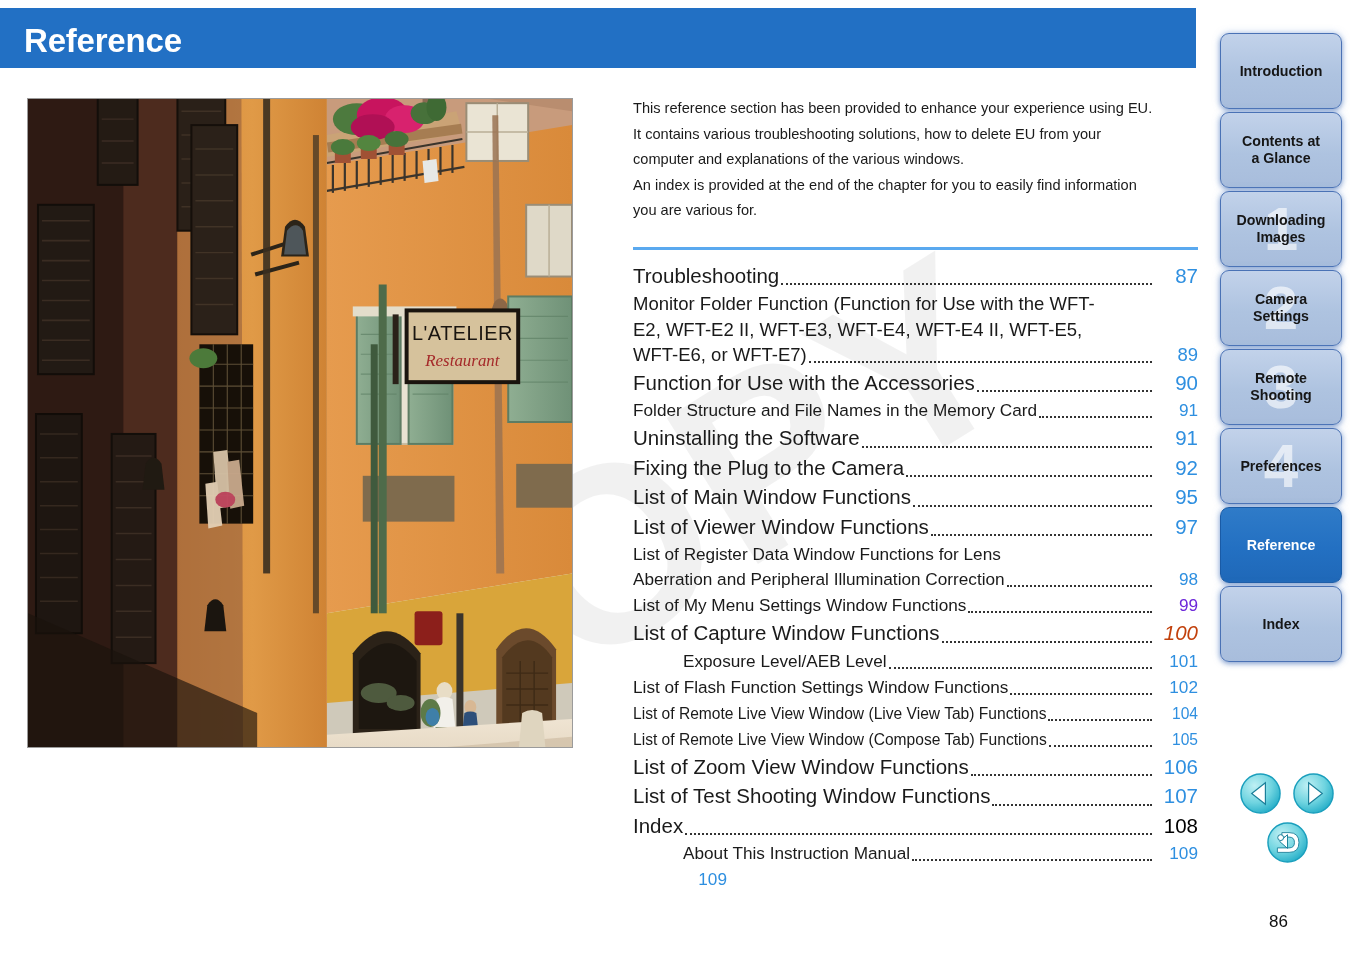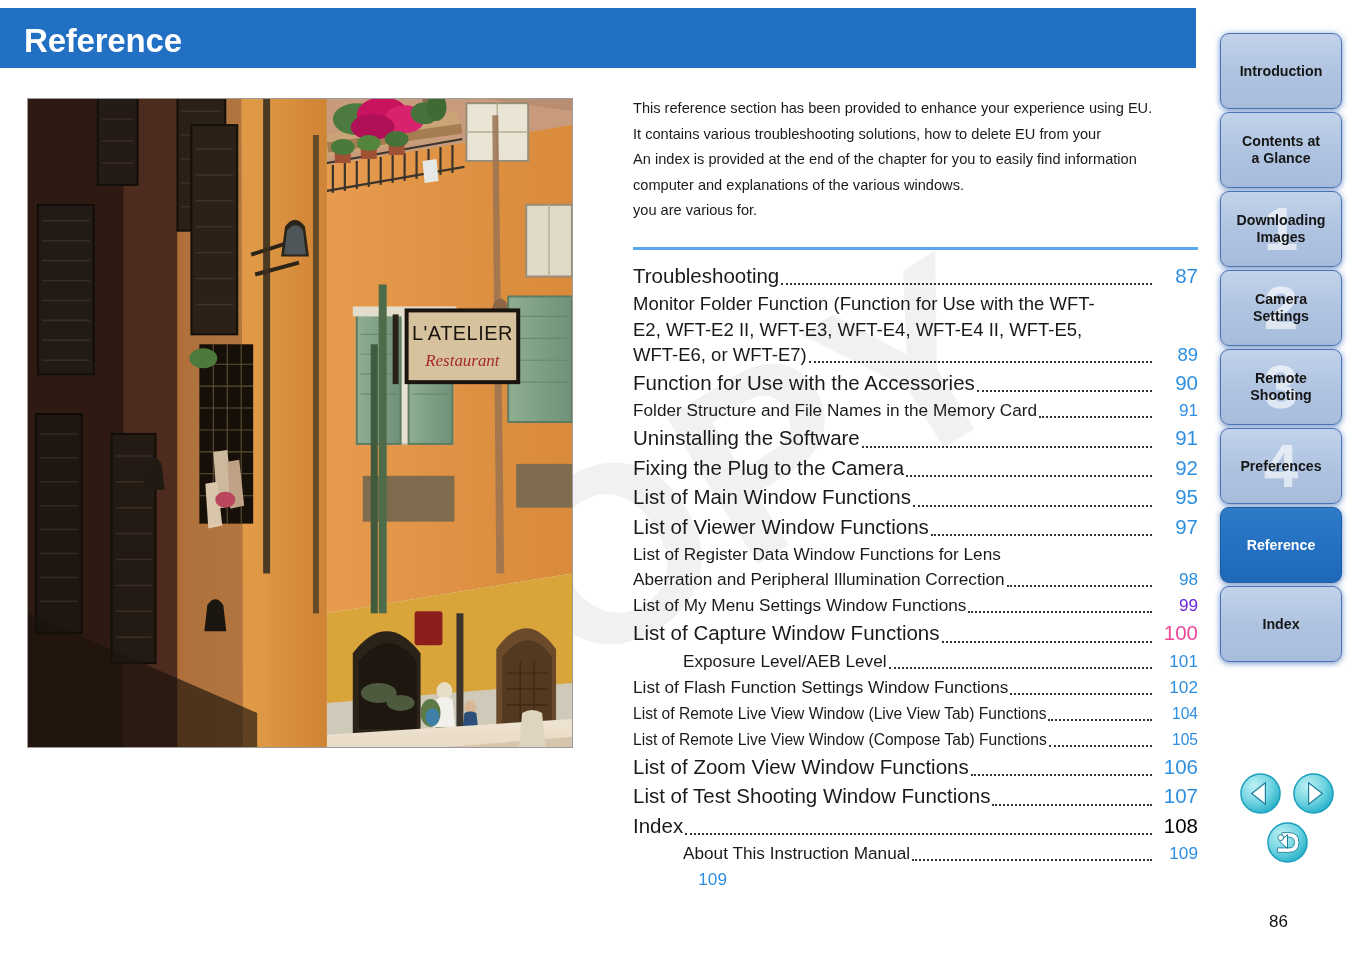--- a/index.html
+++ b/index.html
@@ -550,22 +550,22 @@
       <rect x="388" y="598" width="28" height="34" rx="3" fill="#8c1f1b"></rect>
 
       <path d="M0 600 L230 700 L230 818 L0 818 Z" fill="#1a120d" opacity="0.65"></path>
     </svg>
   </div>
 
   <div id="right-col">
     <div id="intro">
       <p>This reference section has been provided to enhance your experience using EU.</p>
       <p>It contains various troubleshooting solutions, how to delete EU from your</p>
+      <p>computer and explanations of the various windows.</p>
       <p>An index is provided at the end of the chapter for you to easily find information</p>
-      <p>computer and explanations of the various windows.</p>
       <p>you are various for.</p>
     </div>
     <div id="toc-rule" style="background: rgb(90, 169, 239);"></div>
     <div id="toc">
         <div class="toc-row sz-lg">
           <div class="toc-textwrap">
             <span class="toc-label">Troubleshooting</span>
             <span class="toc-leader"></span>
           </div>
           <span class="toc-page" style="color: rgb(46, 143, 224);">87</span>
@@ -638,21 +638,21 @@
             <span class="toc-label">List of My Menu Settings Window Functions</span>
             <span class="toc-leader"></span>
           </div>
           <span class="toc-page" style="color: #6d28d9;">99</span>
         </div>
         <div class="toc-row sz-lg">
           <div class="toc-textwrap">
             <span class="toc-label">List of Capture Window Functions</span>
             <span class="toc-leader"></span>
           </div>
-          <span class="toc-page" style="color: #ec4899;">100</span>
+          <span class="toc-page" style="color: #c2410c; font-style: italic;">100</span>
         </div>
         <div class="toc-row sz-sub indent-1">
           <div class="toc-textwrap">
             <span class="toc-label">Exposure Level/AEB Level</span>
             <span class="toc-leader"></span>
           </div>
           <span class="toc-page" style="color: rgb(46, 143, 224);">101</span>
         </div>
         <div class="toc-row sz-sub">
           <div class="toc-textwrap">

